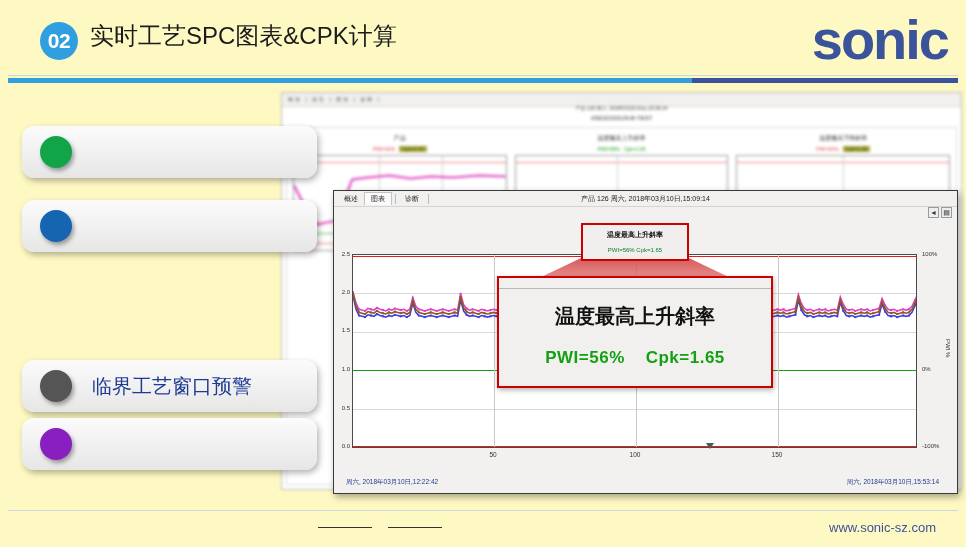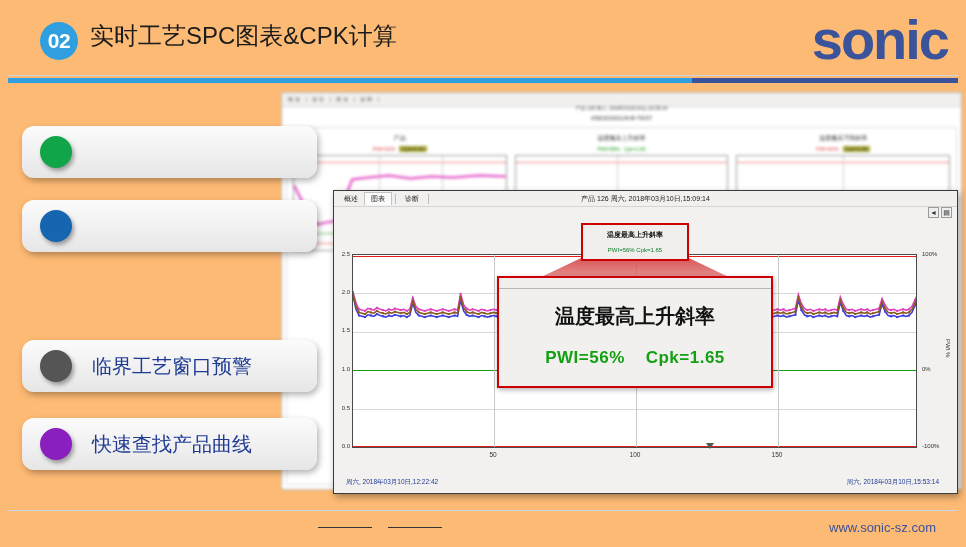--- a/index.html
+++ b/index.html
@@ -1,21 +1,21 @@
 <!DOCTYPE html>
 <html><head>
 <meta charset="utf-8">
 <style>
   * { box-sizing: border-box; margin: 0; padding: 0; }
   html, body {
     width: 966px; height: 547px;
     font-family: "Liberation Sans", "DejaVu Sans", sans-serif;
     background: #ffffff; overflow: hidden;
   }
-  #slide { position: relative; width: 966px; height: 547px; background: #fdba74; }
+  #slide { position: relative; width: 966px; height: 547px; background: #fef9c3; }
 
   
   .hdr-num {
     position: absolute; left: 40px; top: 22px;
     width: 38px; height: 38px; border-radius: 50%;
     background: #2f9fe0; color: #fff;
     font-size: 21px; font-weight: bold;
     display: flex; align-items: center; justify-content: center;
     letter-spacing: -0.5px;
   }
@@ -277,27 +277,26 @@
       </div>
     </div>
   </div>
 
   <div class="pill" style="top:126px">
     <div class="pill-dot" style="background:#11a54a"></div>
   </div>
   <div class="pill" style="top:200px">
     <div class="pill-dot" style="background:#1565b0"></div>
   </div>
-  <div class="pill" style="top:340px">
+  <div class="pill" style="top:360px">
     <div class="pill-dot" style="background:#555555"></div>
     <div class="pill-label">临界工艺窗口预警</div>
   </div>
   <div class="pill" style="top:418px">
     <div class="pill-dot" style="background:#8a1fc0"></div>
-    <div class="pill-label">快速查找产品曲线</div>
   </div>
 
   <div class="fgwin">
     <div class="fg-tabbar">
       <div class="fg-tab">概述</div>
       <div class="fg-tab active">图表</div>
       <div class="fg-tabsep"></div>
       <div class="fg-tab">诊断</div>
       <div class="fg-tabsep"></div>
     </div>

